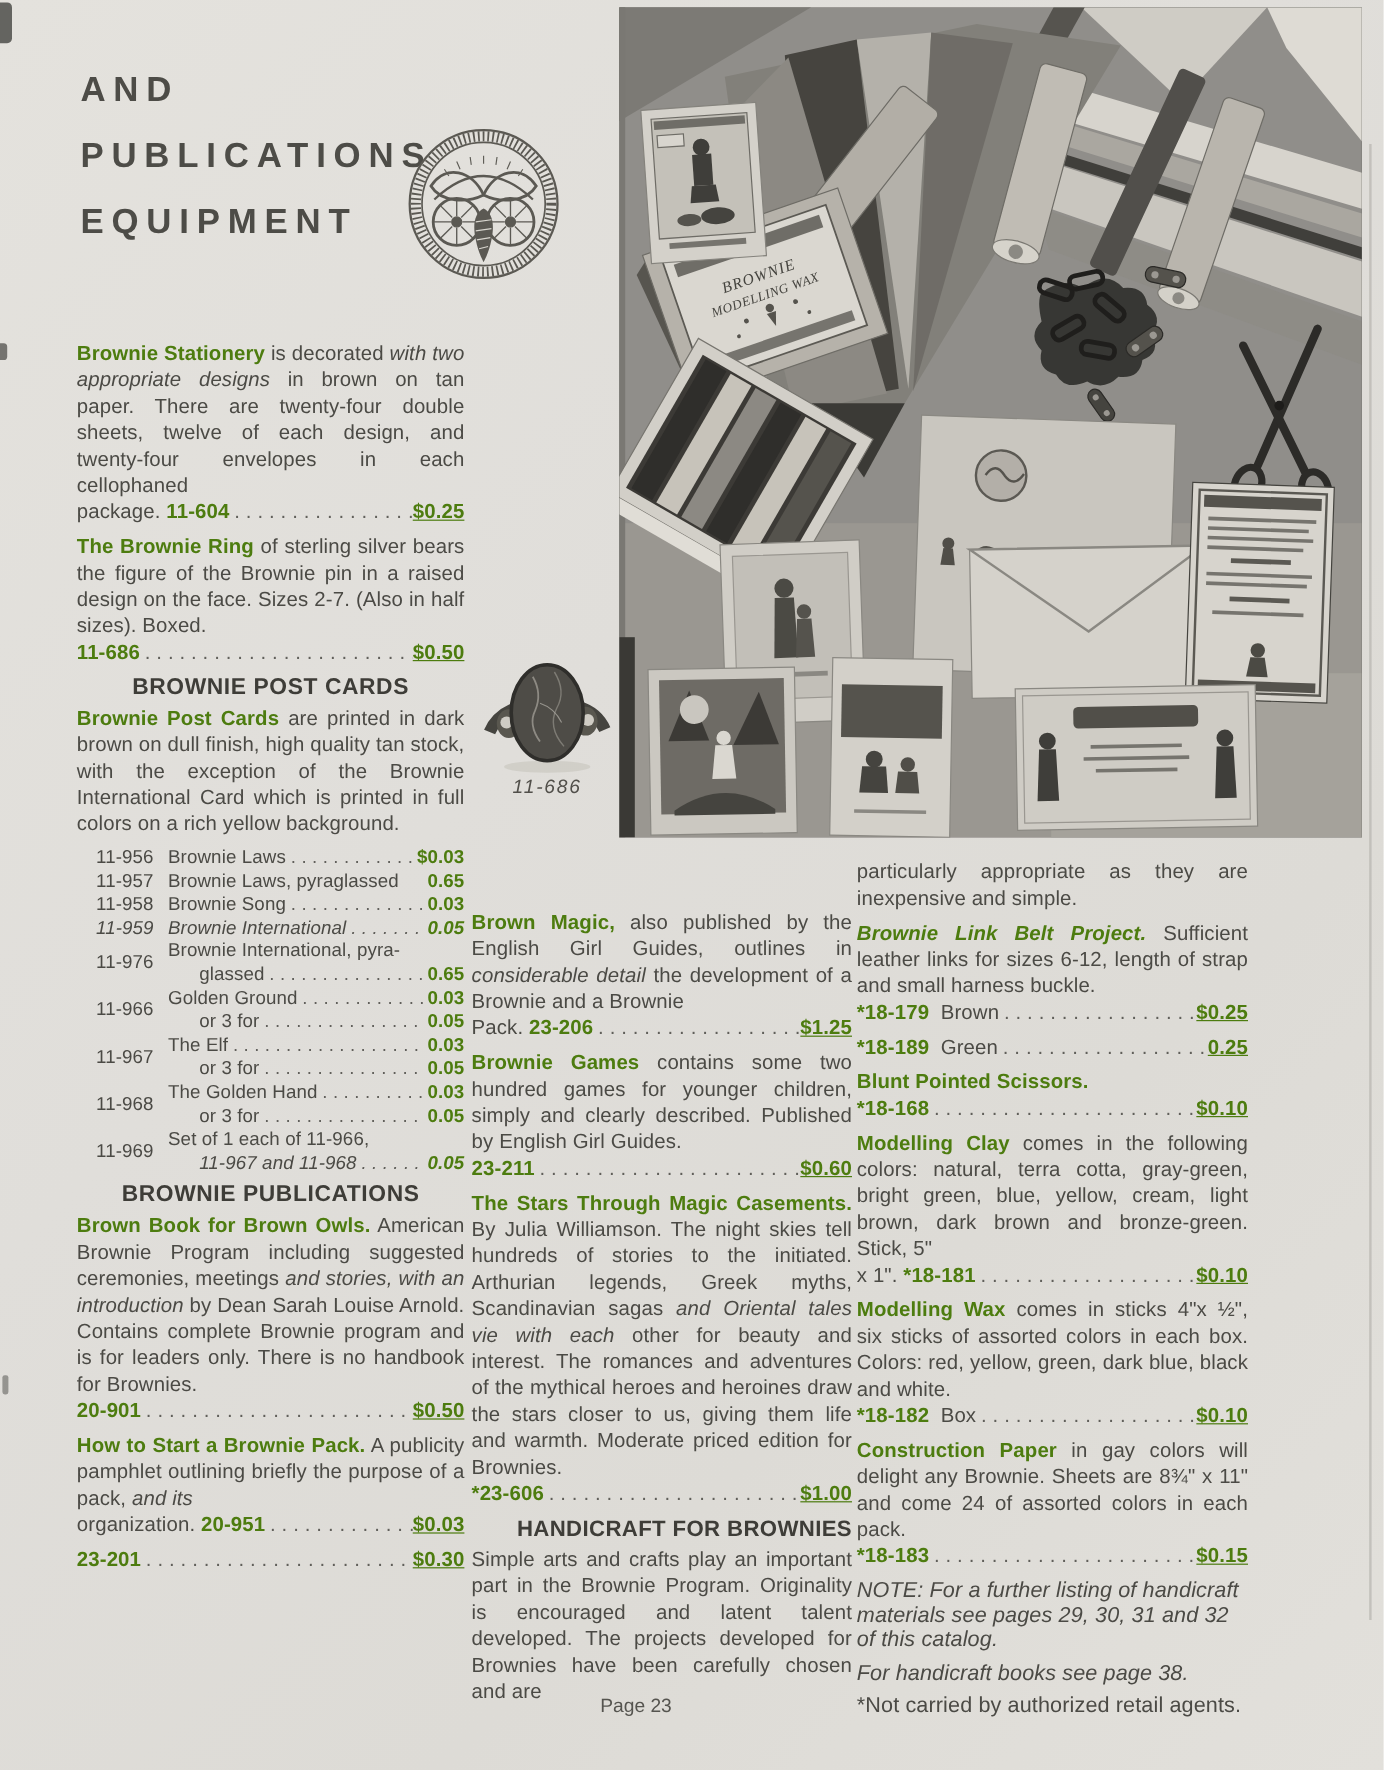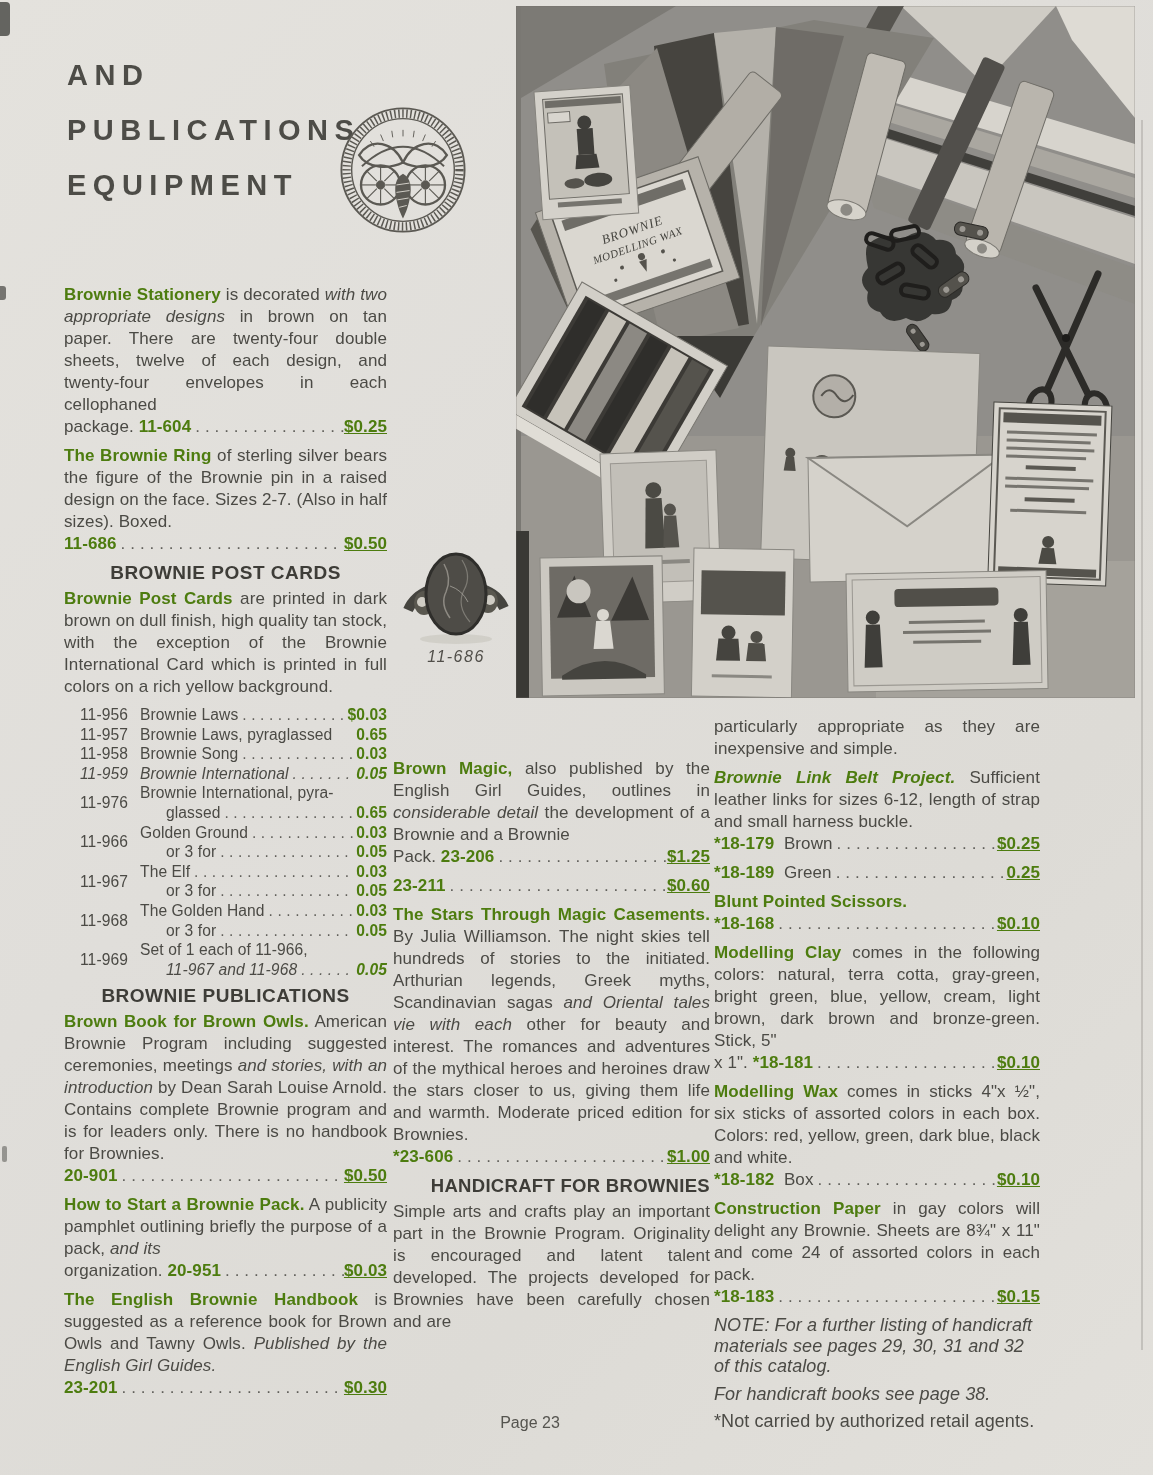--- a/index.html
+++ b/index.html
@@ -472,34 +472,34 @@
       <span class="pl-left"><span class="b">20-901</span></span>
       <span class="leader">. . . . . . . . . . . . . . . . . . . . . . . . . . . . . . . . . . . . . . . . . . . . .</span>
       <span class="price b">$0.50</span>
     </div>
     <div class="para tight"><span class="b">How to Start a Brownie Pack.</span><span>  A publicity pamphlet outlining briefly the purpose of a pack, </span><span class="i">and its</span></div>
     <div class="priceline">
       <span class="pl-left"><span>organization. </span><span class="b">20-951</span></span>
       <span class="leader">. . . . . . . . . . . . . . . . . . . . . . . . . . . . . . . . . . . . . . . . . . . . .</span>
       <span class="price b">$0.03</span>
     </div>
-    <div class="para tight"><span class="b">The English Brownie Handbook</span><span> is suggested as a reference book for Brown Owls and Tawny Owls. </span><span class="i">Published by the English Girl Guides.</span></div>
     <div class="priceline">
       <span class="pl-left"><span class="b">23-201</span></span>
       <span class="leader">. . . . . . . . . . . . . . . . . . . . . . . . . . . . . . . . . . . . . . . . . . . . .</span>
       <span class="price b">$0.30</span>
     </div>
   </div>
 <div id="col-middle" class="col">
     <div class="para tight"><span class="b">Brown Magic,</span><span> also published by the English Girl Guides, outlines in </span><span class="i">considerable detail</span><span> the development of a Brownie and a Brownie</span></div>
     <div class="priceline">
       <span class="pl-left"><span>Pack.  </span><span class="b">23-206</span></span>
       <span class="leader">. . . . . . . . . . . . . . . . . . . . . . . . . . . . . . . . . . . . . . . . . . . . .</span>
       <span class="price b">$1.25</span>
     </div>
+    <div class="para tight"><span class="b">Brownie Games</span><span> contains some two hundred games for younger children, simply and clearly described. Published by English Girl Guides.</span></div>
     <div class="priceline">
       <span class="pl-left"><span class="b">23-211</span></span>
       <span class="leader">. . . . . . . . . . . . . . . . . . . . . . . . . . . . . . . . . . . . . . . . . . . . .</span>
       <span class="price b">$0.60</span>
     </div>
     <div class="para tight"><span class="b">The Stars Through Magic Casements.</span><span>  By Julia Williamson.  The night skies tell hundreds of stories to the initiated. Arthurian legends, Greek myths, Scandinavian sagas </span><span class="i">and Oriental tales vie with each</span><span> other for beauty and interest. The romances and adventures of the mythical heroes and heroines draw the stars closer to us, giving them life and warmth. Moderate priced edition for Brownies.</span></div>
     <div class="priceline">
       <span class="pl-left"><span class="b">*23-606</span></span>
       <span class="leader">. . . . . . . . . . . . . . . . . . . . . . . . . . . . . . . . . . . . . . . . . . . . .</span>
       <span class="price b">$1.00</span>

